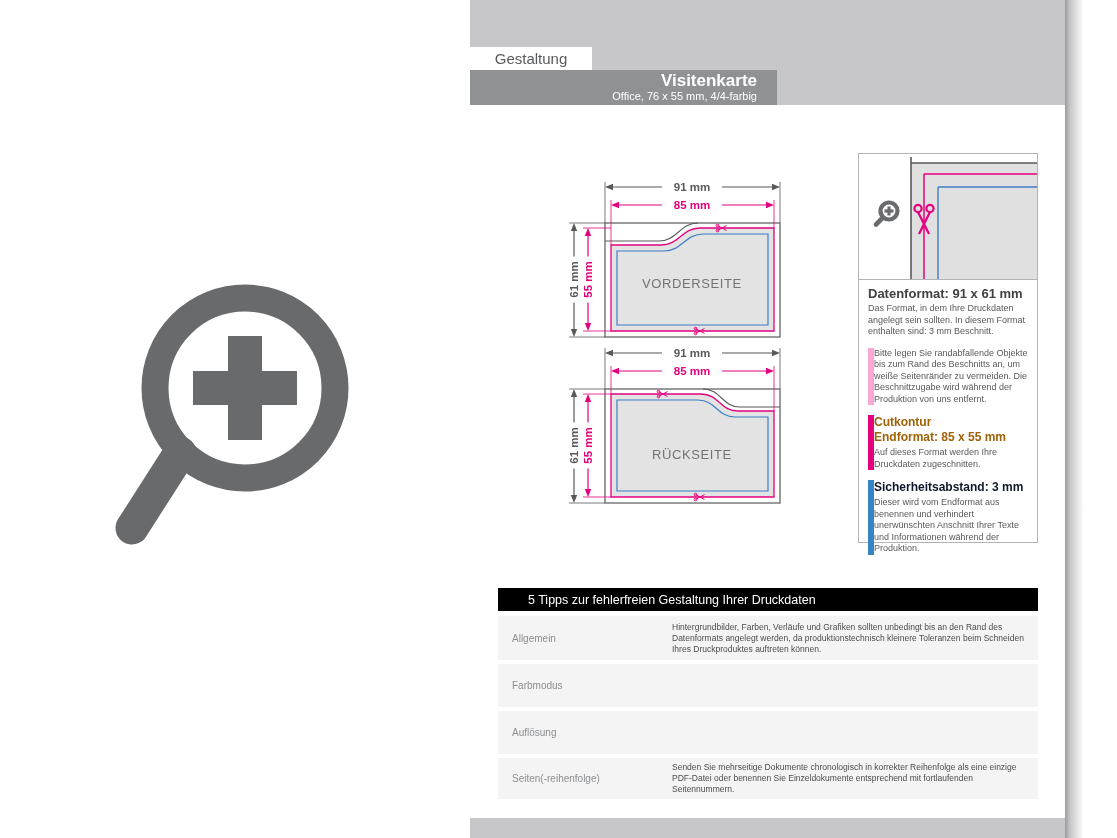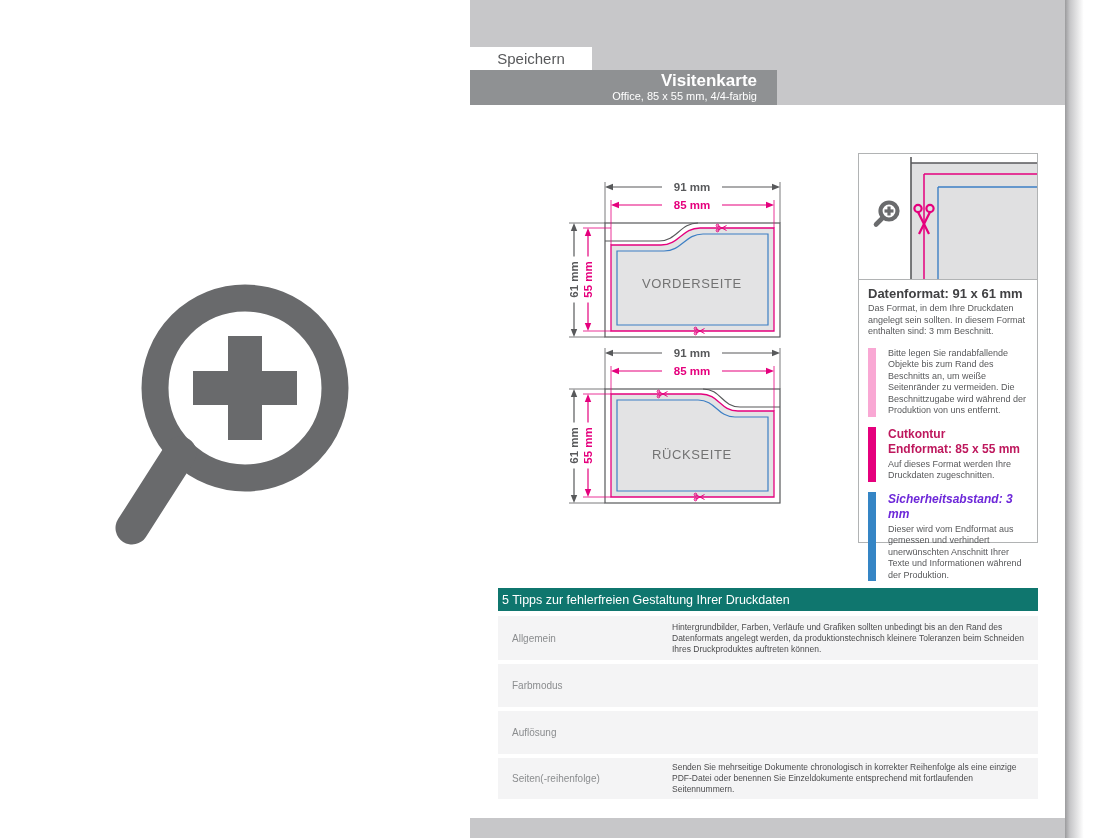--- a/index.html
+++ b/index.html
@@ -31,32 +31,32 @@
   .gry{color:#58595b;}
   .card-label{position:absolute;left:57px;width:160px;text-align:center;color:#737373;
               font-size:13px;letter-spacing:0.6px;}
 
   
   .panel{left:858px;top:153px;width:180px;height:390px;background:#fff;border:1px solid #b1b3b4;
          box-sizing:border-box;}
   .panel-img{position:relative;width:178px;height:126px;border-bottom:1px solid #b1b3b4;box-sizing:border-box;}
   .panel-text{padding:7px 8px 0 9px;}
   .pt-sec{margin-bottom:10px;}
-  .pt-sec.bordered{border-left:8px solid #f9a8d4;padding-left:12px;}
+  .pt-sec.bordered{border-left:6px solid #f9a8d4;padding-left:0;}
   .pt-sec.magenta-b{border-left-color:#e5007d;}
   .pt-sec.blue-b{border-left-color:#3585c5;}
   .pt-title{font-size:13px;font-weight:700;color:#414143;line-height:14px;}
-  .pt-title.magenta-t{color:#be185d;font-size:12px;line-height:15px;}
-  .pt-title.blue-t{color:#6d28d9;font-size:12px;line-height:15px;font-style:italic;}
+  .pt-title.magenta-t{color:#a16207;font-size:12px;line-height:15px;}
+  .pt-title.blue-t{color:#0f172a;font-size:12px;line-height:15px;}
   .pt-body{font-size:9px;line-height:11.5px;color:#58595b;margin-top:2px;}
 
   
   .tips{left:498px;top:588px;width:540px;}
-  .tips-header{height:23px;background:#0f766e;color:#fff;font-size:12.5px;display:flex;
-               align-items:center;padding-left:4px;box-sizing:border-box;}
+  .tips-header{height:23px;background:#000000;color:#fff;font-size:12.5px;display:flex;
+               align-items:center;padding-left:30px;box-sizing:border-box;}
   .tip-row{display:flex;align-items:center;background:#f4f4f5;margin-top:4px;}
   .tip-row.first{margin-top:5px;}
   .tip-label{width:160px;padding-left:14px;flex-shrink:0;font-size:10px;color:#8b8d8f;}
   .tip-text{flex:1;font-size:8.5px;line-height:11px;color:#4b4b4d;padding:4px 8px 4px 0;}
   .h44{min-height:44px;} .h43{min-height:43px;} .h31{min-height:31px;} .h29{min-height:29px;}
 
   svg{display:block;}
 </style>
 </head>
 <body>
@@ -66,25 +66,25 @@
   <svg class="abs" style="left:102px;top:268px" width="270" height="290" viewBox="0 0 270 290">
     <circle cx="143" cy="120" r="90" fill="none" stroke="#696a6c" stroke-width="27"></circle>
     <rect x="91" y="103" width="104" height="34" fill="#696a6c"></rect>
     <rect x="126" y="68" width="34" height="104" fill="#696a6c"></rect>
     <line x1="78" y1="185" x2="30" y2="260" stroke="#696a6c" stroke-width="33" stroke-linecap="round"></line>
   </svg>
 
   <div class="abs band"></div>
   <div class="abs shadow"></div>
   <div class="abs tab">
-    <span>Speichern</span>
+    <span>Gestaltung</span>
   </div>
   <div class="abs titlebar">
     <div class="t1">Visitenkarte</div>
-    <div class="t2">Office, 85 x 55 mm, 4/4-farbig</div>
+    <div class="t2">Office, 76 x 55 mm, 4/4-farbig</div>
   </div>
 
   <div class="abs diagram" style="left:555px;top:180px">
     <svg width="245" height="165" viewBox="0 0 245 165">
 
       <path d="M 219,151 L 219,48 L 145,48 C 127,48 124,65 106,65 L 56,65 L 56,151 Z" fill="#e3e3e4" stroke="#e5007d" stroke-width="1.3"></path>
 
       <rect x="50" y="43" width="175" height="114" fill="none" stroke="#58595b" stroke-width="1.2"></rect>
 
       <path d="M 50,61 L 104,61 C 122,61 125,43 143,43" fill="none" stroke="#58595b" stroke-width="1.1"></path>
@@ -216,21 +216,21 @@
       <div class="pt-sec bordered">
         <div class="pt-body">Bitte legen Sie randabfallende Objekte bis zum Rand des Beschnitts an, um weiße Seitenränder zu vermeiden. Die Beschnittzugabe wird während der Produktion von uns entfernt.</div>
       </div>
       <div class="pt-sec bordered magenta-b">
         <div class="pt-title magenta-t">Cutkontur</div>
         <div class="pt-title magenta-t">Endformat: 85 x 55 mm</div>
         <div class="pt-body">Auf dieses Format werden Ihre Druckdaten zugeschnitten.</div>
       </div>
       <div class="pt-sec bordered blue-b">
         <div class="pt-title blue-t">Sicherheitsabstand: 3 mm</div>
-        <div class="pt-body">Dieser wird vom Endformat aus gemessen und verhindert unerwünschten Anschnitt Ihrer Texte und Informationen während der Produktion.</div>
+        <div class="pt-body">Dieser wird vom Endformat aus benennen und verhindert unerwünschten Anschnitt Ihrer Texte und Informationen während der Produktion.</div>
       </div>
     </div>
   </div>
 
   <div class="abs tips">
     <div class="tips-header">
       <span>5 Tipps zur fehlerfreien Gestaltung Ihrer Druckdaten</span>
     </div>
     <div class="tip-row first h44">
       <div class="tip-label">Allgemein</div>

